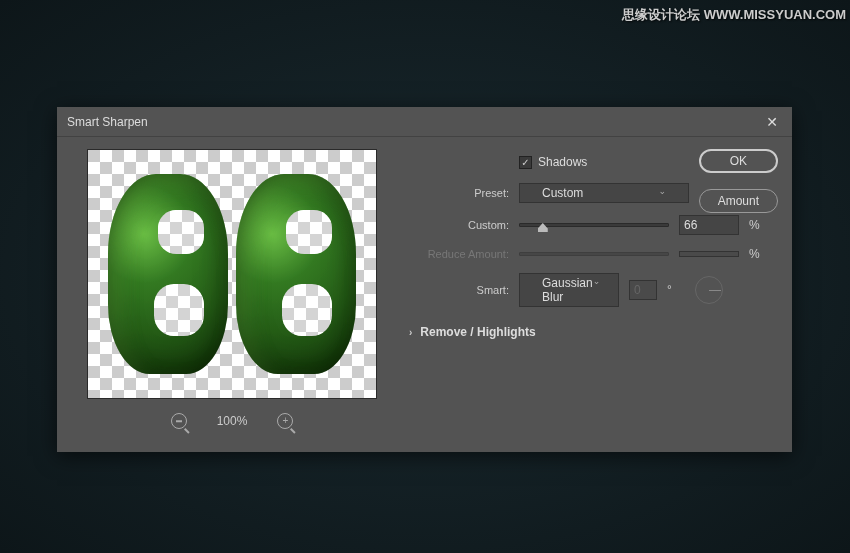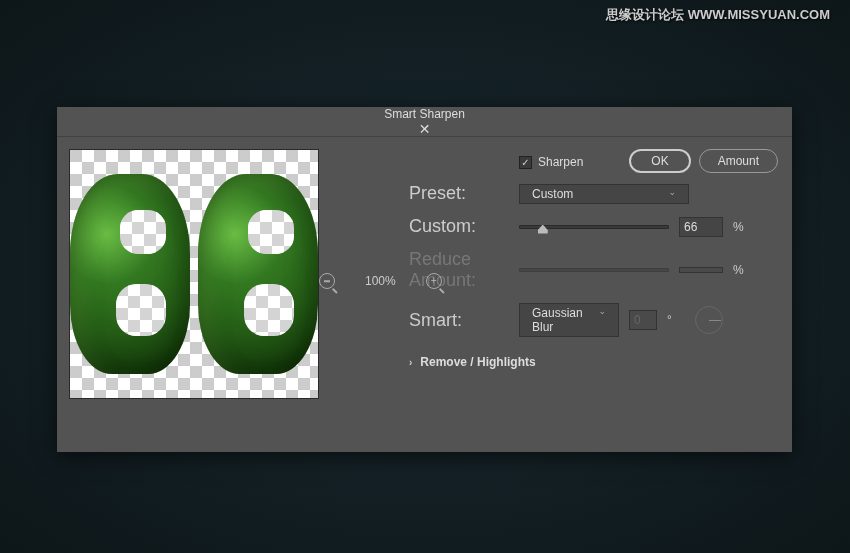--- a/index.html
+++ b/index.html
@@ -1,50 +1,50 @@
 <!DOCTYPE html>
 <html><head>
 <meta charset="utf-8">
 <style>
 * { box-sizing: border-box; margin: 0; padding: 0; font-family: "Segoe UI", Tahoma, sans-serif; }
 body { width: 850px; height: 553px; background: radial-gradient(ellipse at center, #1a2a30 0%, #0d1619 100%); position: relative; overflow: hidden; }
-.watermark { position: absolute; top: 6px; right: 20px; color: #ccc; font-size: 13px; font-weight: bold; text-shadow: 1px 1px 2px rgba(0,0,0,0.8); }
+.watermark { position: absolute; top: 6px; right: 4px; color: #ccc; font-size: 13px; font-weight: bold; text-shadow: 1px 1px 2px rgba(0,0,0,0.8); }
 .dialog { position: absolute; top: 107px; left: 57px; width: 735px; height: 345px; background: #535353; box-shadow: 0 4px 20px rgba(0,0,0,0.6); }
-.titlebar { height: 30px; background: #535353; display: flex; align-items: center; justify-content: space-between; padding: 0 10px; border-bottom: 1px solid #424242; flex-direction: column; }
+.titlebar { height: 30px; background: #535353; display: flex; align-items: center; justify-content: space-between; padding: 0 10px; border-bottom: 1px solid #424242; }
 .title { color: #ddd; font-size: 12px; }
 .close-btn { color: #ddd; font-size: 14px; cursor: pointer; width: 20px; text-align: center; }
 .body { display: flex; padding: 12px; gap: 14px; }
-.preview-col { width: 326px; display: flex; flex-direction: row; align-items: center; }
+.preview-col { width: 326px; display: flex; flex-direction: column; align-items: center; }
 .preview-img { width: 290px; height: 250px; background: repeating-conic-gradient(#fff 0 25%, #ccc 0 50%) 0 0/24px 24px; border: 1px solid #2a2a2a; display: flex; align-items: center; justify-content: center; }
 .leaves { display: flex; gap: 8px; }
 .leaf-letter { width: 120px; height: 200px; background: radial-gradient(circle at 30% 30%, #6cb84a 0%, #3a7a2a 30%, #2d6020 60%, #1a3812 100%); border-radius: 40% 40% 35% 35%; box-shadow: inset 0 0 30px rgba(0,0,0,0.5), inset 10px 10px 20px rgba(120,200,80,0.4); position: relative; filter: contrast(1.1); }
 .leaf-letter::before { content:''; position:absolute; top:30%; left:30%; width:40%; height:40%; background:#ccc; border-radius:50%; opacity:0; }
 .lhole { position:absolute; background: repeating-conic-gradient(#fff 0 25%, #ccc 0 50%) 0 0/24px 24px; border-radius: 40%; }
 .zoom-row { display: flex; align-items: center; gap: 30px; margin-top: 14px; color: #ccc; font-size: 12px; }
 .zoom-btn { width: 16px; height: 16px; border: 1.5px solid #aaa; border-radius: 50%; position: relative; }
 .zoom-btn::after { content:''; position:absolute; width:6px; height:1.5px; background:#aaa; bottom:-3px; right:-4px; transform:rotate(45deg); }
 .zoom-minus::before { content:''; position:absolute; width:6px; height:1.5px; background:#aaa; top:50%; left:50%; transform:translate(-50%,-50%); }
 .zoom-plus::before { content:'+'; position:absolute; color:#aaa; font-size:10px; top:50%; left:50%; transform:translate(-50%,-55%); }
 .controls-col { flex: 1; padding-top: 6px; }
 .top-row { display:flex; align-items:center; justify-content:flex-end; gap:16px; margin-bottom:14px; padding-right:4px; }
 .preview-check { display:flex; align-items:center; gap:6px; color:#ddd; font-size:12px; margin-right:auto; margin-left:110px; }
 .checkbox { width:13px; height:13px; background:#3a3a3a; border:1px solid #222; display:flex; align-items:center; justify-content:center; color:#ccc; font-size:10px; }
 .gear { color:#ccc; font-size:12px; cursor:pointer; }
 .btn { background:#535353; border:1.5px solid #999; border-radius:14px; color:#ddd; font-size:12px; padding:4px 18px; cursor:pointer; min-width:56px; text-align:center; }
 .btn.ok { border-color:#ccc; border-width:2px; padding:3px 20px; }
-.btn-col { display:flex; flex-direction:row; gap:8px; position:absolute; right:14px; top:42px;justify-content:space-between; }
+.btn-col { display:flex; flex-direction:column; gap:16px; position:absolute; right:14px; top:42px;justify-content:space-between; }
 .field-row { display:flex; align-items:center; gap:10px; margin-bottom:12px; }
-.label { width:100px; color:#ccc; font-size:18px; }
+.label { width:100px; text-align:right; color:#ccc; font-size:11px; }
 .label.disabled { color:#777; }
-.select { flex:1; max-width:170px; background:#454545; border:1px solid #333; color:#ddd; font-size:12px; padding:2px 12px; display:flex; justify-content:space-between; align-items:flex-start; }
+.select { flex:1; max-width:170px; background:#454545; border:1px solid #333; color:#ddd; font-size:12px; padding:2px 22px; display:flex; justify-content:space-between; align-items:flex-start; }
 .select.sm { max-width:100px; }
 .chev { font-size:9px; color:#aaa; }
 .slider { flex:1; max-width:150px; height:4px; background:#3a3a3a; border:1px solid #2a2a2a; position:relative; border-radius:1px; }
 .thumb { position:absolute; top:-1px; width:10px; height:9px; background:#bbb; clip-path: polygon(50% 0, 100% 60%, 100% 100%, 0 100%, 0 60%); }
-.input { width:44px; background:#454545; border:1px solid #333; color:#ddd; font-size:12px; padding:2px 4px; text-align:left; }
+.input { width:60px; background:#454545; border:1px solid #333; color:#ddd; font-size:12px; padding:2px 4px; text-align:left; }
 .input.disabled { background:#4a4a4a; color:#666; }
 .unit { color:#ccc; font-size:12px; width:18px; }
 .angle-dial { width:28px; height:28px; border:1px solid #666; border-radius:50%; position:relative; }
 .angle-dial::after { content:''; position:absolute; width:12px; height:1px; background:#888; top:50%; left:50%; transform-origin:left; }
 .section-row { display:flex; align-items:center; gap:8px; margin-top:18px; color:#ddd; font-size:12px; font-weight:bold; }
 .arrow-r { font-size:10px; color:#ccc; }
 </style>
 </head>
 <body>
 
@@ -73,21 +73,21 @@
         <div class="zoom-btn zoom-minus"></div>
         <span>100%</span>
         <div class="zoom-btn zoom-plus"></div>
       </div>
     </div>
 
     <div class="controls-col">
       <div class="top-row">
         <div class="preview-check">
           <div class="checkbox">✓</div>
-          <span>Sharpen</span>
+          <span>Shadows</span>
         </div>
         <span class="gear">✿</span>
       </div>
 
       <div class="btn-col">
         <div class="btn ok">OK</div>
         <div class="btn">Amount</div>
       </div>
 
       <div class="field-row">

